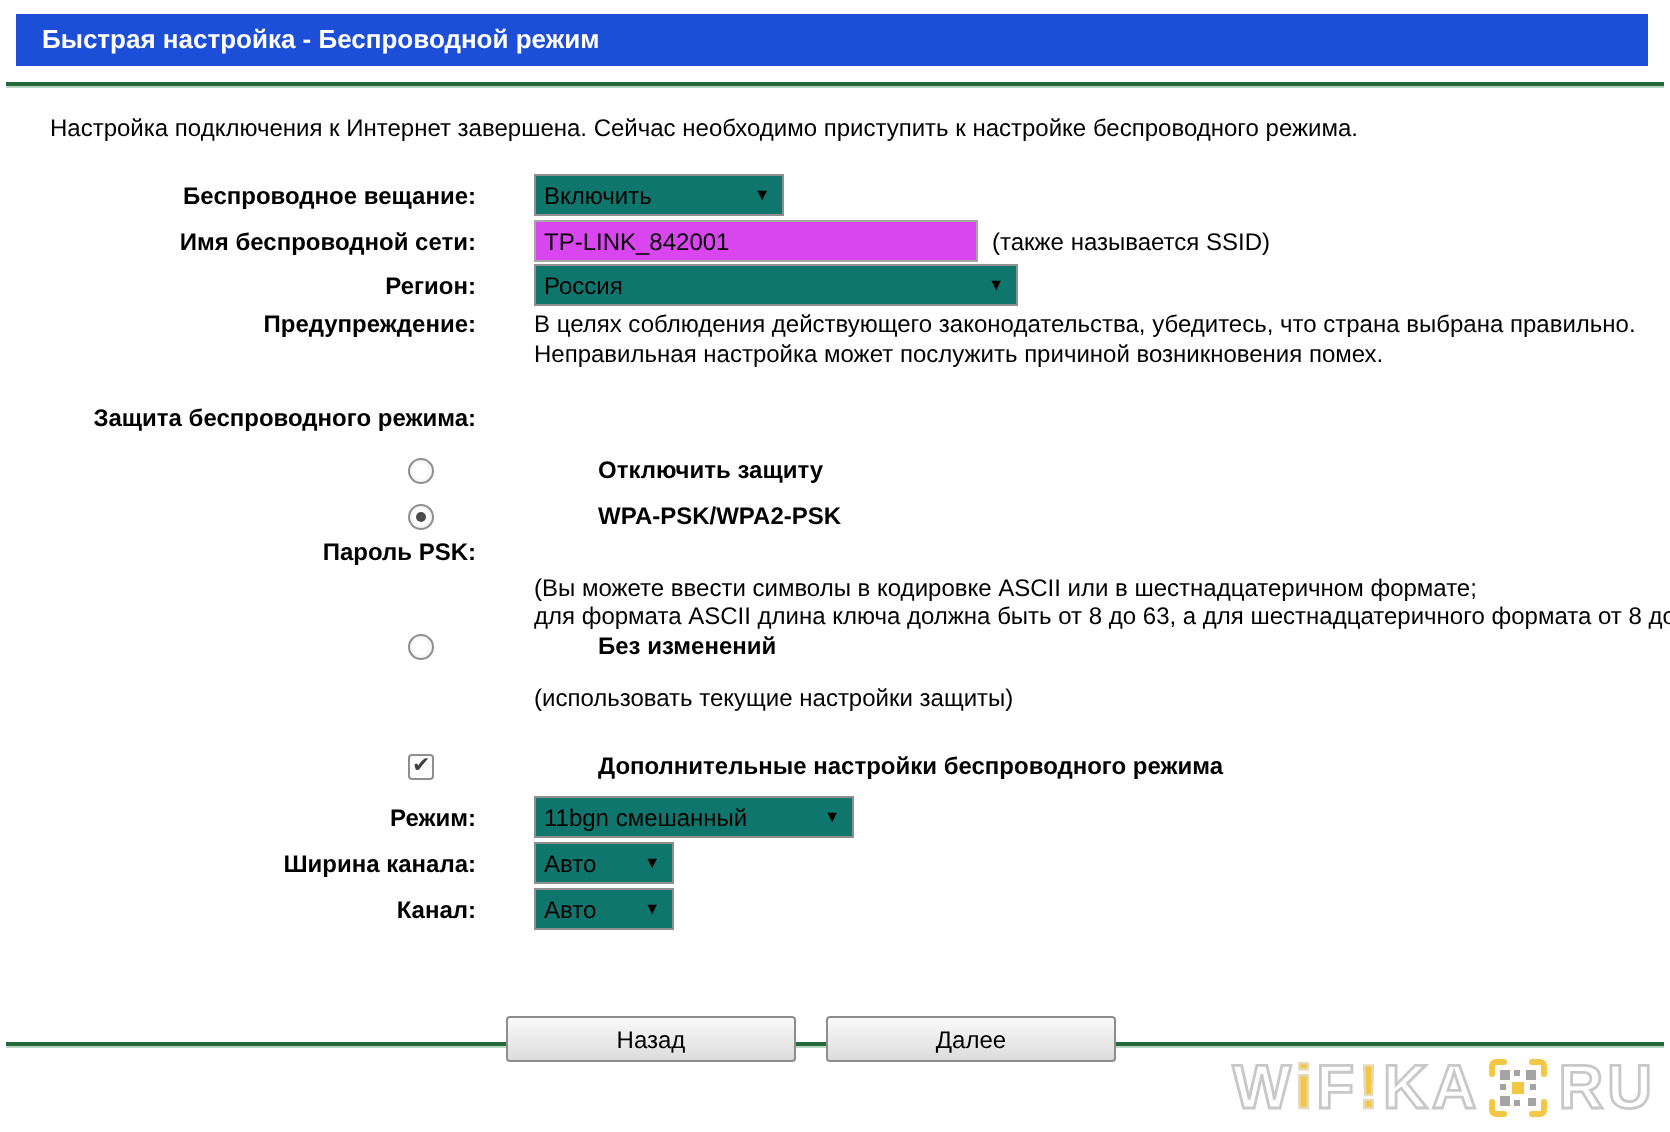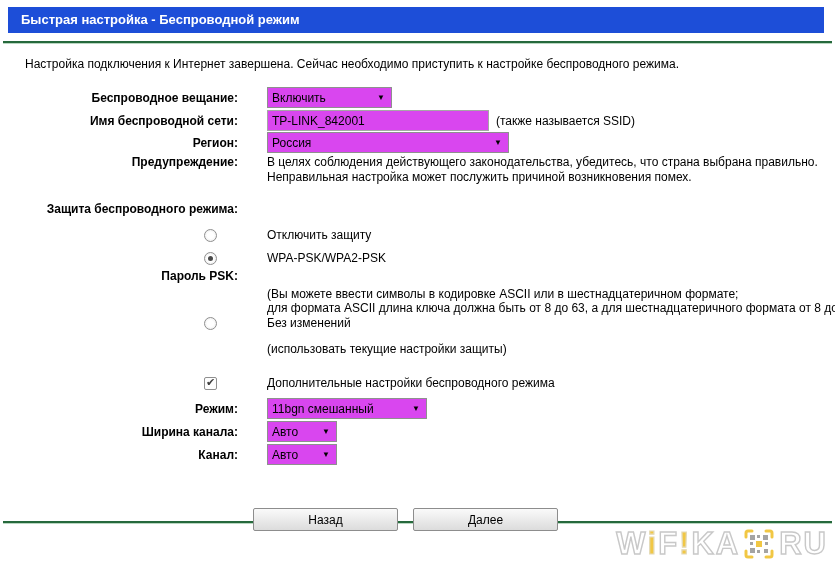--- a/index.html
+++ b/index.html
@@ -30,21 +30,21 @@
   .mb2{margin-bottom:2px;}.mb1{margin-bottom:1px;}.mb4{margin-bottom:4px;}
   .mb8{margin-bottom:8px;}.mb9{margin-bottom:9px;}.mb12{margin-bottom:12px;}
   .mb16{margin-bottom:16px;}.mb20{margin-bottom:20px;}
   .field-wrap{display:flex;align-items:center;gap:7px;}
   .note{white-space:nowrap;}
   .note-block{line-height:15px;white-space:nowrap;}
   .hintline{line-height:14px;white-space:nowrap;}
   .section-lbl{height:15px;}
   
   .select{
-    height:21px;box-sizing:border-box;background:#d946ef;border:1px solid #8f8f8f;
+    height:21px;box-sizing:border-box;background:#0f766e;border:1px solid #8f8f8f;
     display:flex;align-items:center;justify-content:space-between;
     padding:0 6px 0 4px;cursor:default;
   }
   .select .arr{font-size:8px;line-height:1;color:#000;}
   .select .arr::after{content:"▼";}
   .w125{width:125px;}.w213{width:242px;}.w160{width:160px;}.w70{width:70px;}
   input.txt{
     height:21px;box-sizing:border-box;border:1px solid #a6a6a6;background:#d946ef;
     font-family:"Liberation Sans","DejaVu Sans",sans-serif;font-size:12px;
     padding:0 4px;margin:0;
@@ -61,21 +61,21 @@
     content:"";position:absolute;left:3px;top:3px;width:5px;height:5px;
     border-radius:50%;background:#4a4a4a;
   }
   .checkbox{
     width:13px;height:13px;box-sizing:border-box;border:1px solid #8f8f8f;
     border-radius:2px;background:#fdfdfd;position:relative;display:inline-block;
   }
   .checkbox.checked::after{
     content:"✔";position:absolute;left:1px;top:-2px;font-size:11px;color:#3f3f3f;
   }
-  .opt-lbl{font-weight:normal;}
+  .opt-lbl{font-weight:bold;margin-left:32px;}
   
   .btn{
     position:absolute;top:508px;width:145px;height:23px;box-sizing:border-box;
     border:1px solid #8d8d8d;border-radius:2px;
     background:linear-gradient(#fafafa,#dcdcdc);
     font-family:"Liberation Sans","DejaVu Sans",sans-serif;font-size:12px;color:#000;
     cursor:pointer;
   }
   .btn-back{left:253px;}
   .btn-next{left:413px;}

